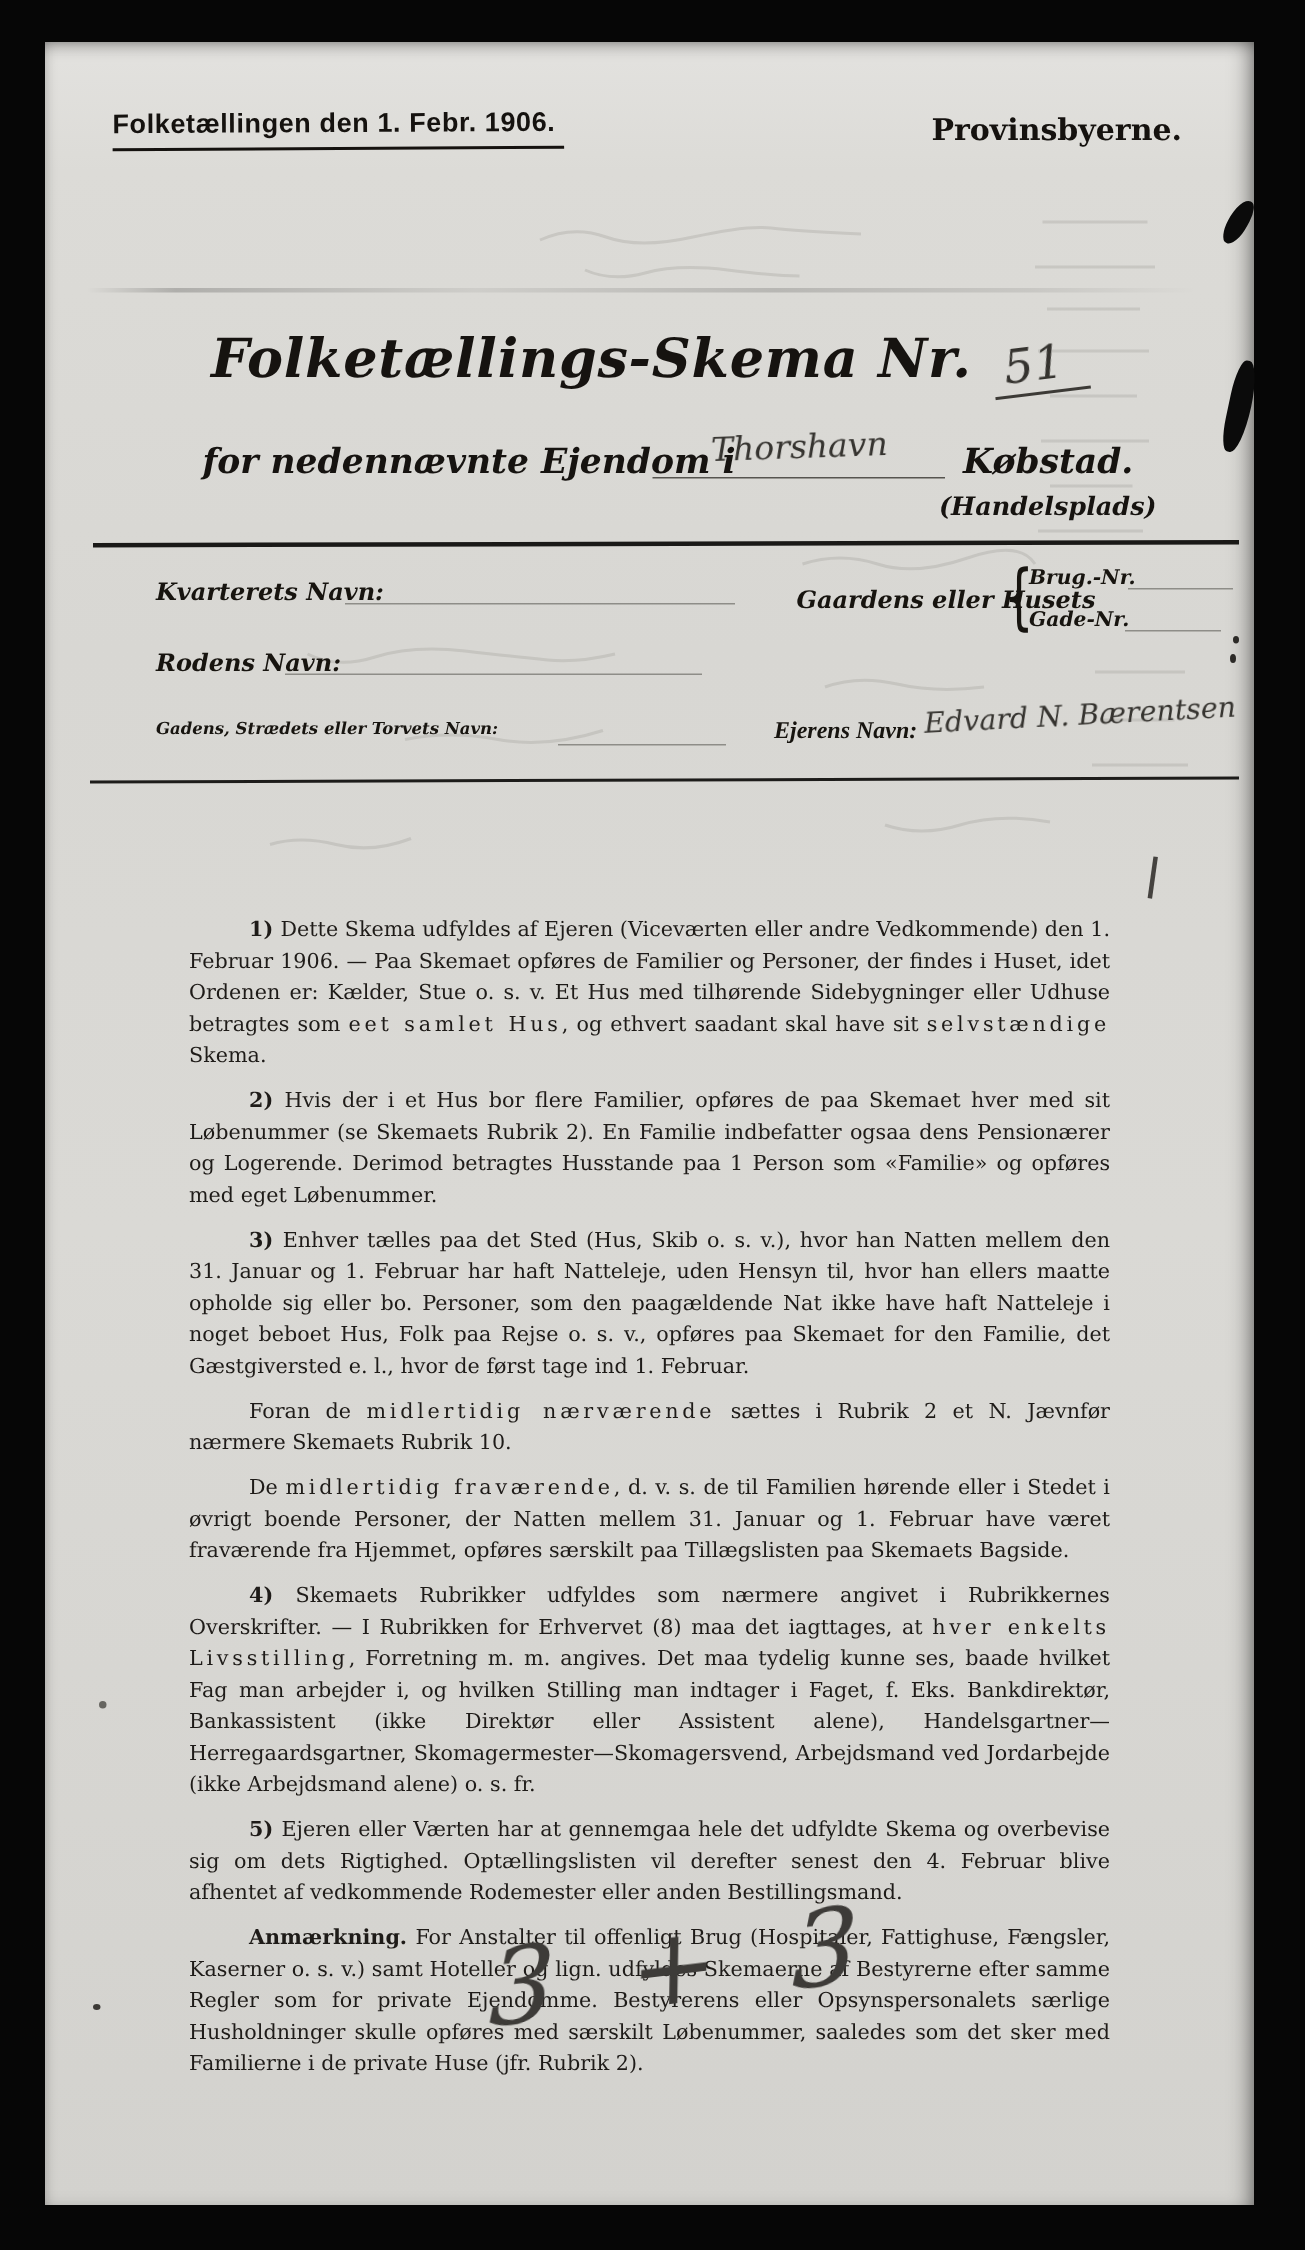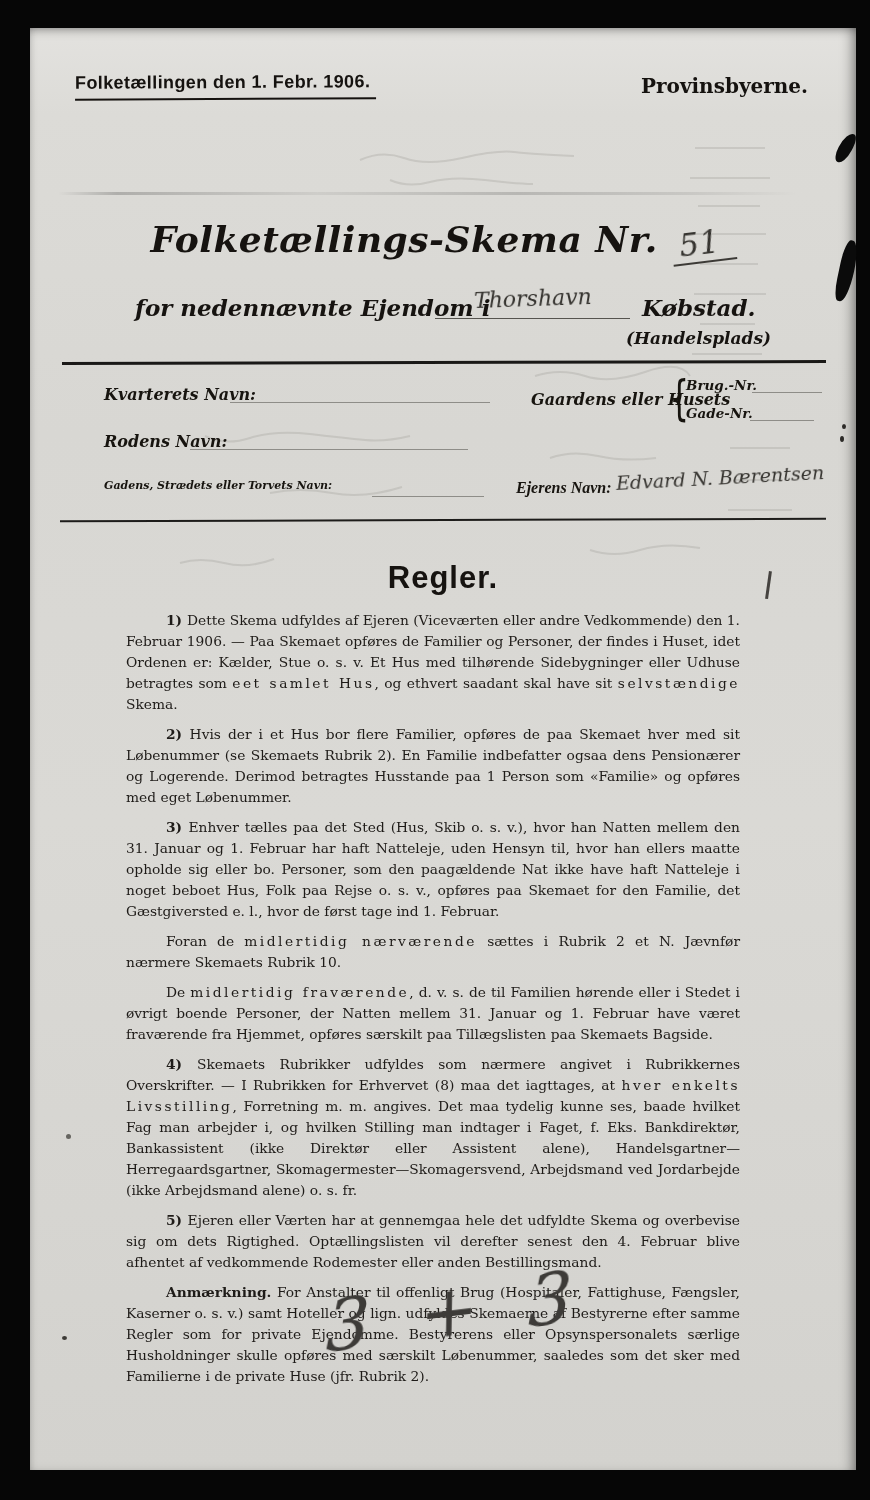--- a/index.html
+++ b/index.html
@@ -7,21 +7,20 @@
     width:870px;height:1500px;position:relative;overflow:hidden;
     background:#060606;
     font-family:"DejaVu Serif","Liberation Serif",serif;
   }
   .paper{
     position:absolute;left:30px;top:28px;width:806px;height:1442px;
     background:linear-gradient(180deg,#e3e2df 0%,#dcdbd7 6%,#d8d7d3 28%,#dad9d5 55%,#d6d5d1 82%,#d3d2ce 100%);
     box-shadow:inset -10px 0 14px -8px rgba(0,0,0,.5),
                inset 0 8px 12px -8px rgba(0,0,0,.45),
                inset 6px 0 10px -8px rgba(0,0,0,.3);
-    padding-left:20px;
   }
   .abs{position:absolute;}
   
   .hdr-left{
     left:45px;top:44px;
     font:700 18px "Liberation Sans",sans-serif;
     letter-spacing:.4px;color:#15120f;
     border-bottom:2.5px solid #15120f;padding:0 6px 5px 0;
     transform:rotate(-.3deg);
   }
@@ -163,21 +162,20 @@
   <div class="abs fline line-rode"></div>
 
   <div class="abs flabel f-gadenavn">Gadens, Strædets eller Torvets Navn:</div>
   <div class="abs fline line-gadenavn"></div>
 
   <div class="abs flabel f-ejer">Ejerens Navn:</div>
   <div class="abs hw hw-owner">Edvard N. Bærentsen</div>
 
   <div class="abs rule-line-2"></div>
 
-  <div class="abs regler-heading">Regler.</div>
   <div class="abs rules">
       <div class="rule-para"><span class="seg-bold">1) </span><span>Dette Skema udfyldes af Ejeren (Viceværten eller andre Vedkommende) den 1. Februar 1906. — Paa Skemaet opføres de Familier og Personer, der findes i Huset, idet Ordenen er: Kælder, Stue o. s. v. Et Hus med tilhørende Sidebygninger eller Udhuse betragtes som </span><span class="seg-spaced">eet samlet Hus</span><span>, og ethvert saadant skal have sit </span><span class="seg-spaced">selvstændige</span><span> Skema.</span></div>
       <div class="rule-para"><span class="seg-bold">2) </span><span>Hvis der i et Hus bor flere Familier, opføres de paa Skemaet hver med sit Løbenummer (se Skemaets Rubrik 2). En Familie indbefatter ogsaa dens Pensionærer og Logerende. Derimod betragtes Husstande paa 1 Person som «Familie» og opføres med eget Løbenummer.</span></div>
       <div class="rule-para"><span class="seg-bold">3) </span><span>Enhver tælles paa det Sted (Hus, Skib o. s. v.), hvor han Natten mellem den 31. Januar og 1. Februar har haft Natteleje, uden Hensyn til, hvor han ellers maatte opholde sig eller bo. Personer, som den paagældende Nat ikke have haft Natteleje i noget beboet Hus, Folk paa Rejse o. s. v., opføres paa Skemaet for den Familie, det Gæstgiversted e. l., hvor de først tage ind 1. Februar.</span></div>
       <div class="rule-para"><span>Foran de </span><span class="seg-spaced">midlertidig nærværende</span><span> sættes i Rubrik 2 et N. Jævnfør nærmere Skemaets Rubrik 10.</span></div>
       <div class="rule-para"><span>De </span><span class="seg-spaced">midlertidig fraværende</span><span>, d. v. s. de til Familien hørende eller i Stedet i øvrigt boende Personer, der Natten mellem 31. Januar og 1. Februar have været fraværende fra Hjemmet, opføres særskilt paa Tillægslisten paa Skemaets Bagside.</span></div>
       <div class="rule-para"><span class="seg-bold">4) </span><span>Skemaets Rubrikker udfyldes som nærmere angivet i Rubrikkernes Overskrifter. — I Rubrikken for Erhvervet (8) maa det iagttages, at </span><span class="seg-spaced">hver enkelts Livsstilling</span><span>, Forretning m. m. angives. Det maa tydelig kunne ses, baade hvilket Fag man arbejder i, og hvilken Stilling man indtager i Faget, f. Eks. Bankdirektør, Bankassistent (ikke Direktør eller Assistent alene), Handelsgartner—Herregaardsgartner, Skomagermester—Skomagersvend, Arbejdsmand ved Jordarbejde (ikke Arbejdsmand alene) o. s. fr.</span></div>
       <div class="rule-para"><span class="seg-bold">5) </span><span>Ejeren eller Værten har at gennemgaa hele det udfyldte Skema og overbevise sig om dets Rigtighed. Optællingslisten vil derefter senest den 4. Februar blive afhentet af vedkommende Rodemester eller anden Bestillingsmand.</span></div>
       <div class="rule-para"><span class="seg-bold">Anmærkning.</span><span> For Anstalter til offenligt Brug (Hospitaler, Fattighuse, Fængsler, Kaserner o. s. v.) samt Hoteller og lign. udfyldes Skemaerne af Bestyrerne efter samme Regler som for private Ejendomme. Bestyrerens eller Opsynspersonalets særlige Husholdninger skulle opføres med særskilt Løbenummer, saaledes som det sker med Familierne i de private Huse (jfr. Rubrik 2).</span></div>
     </div>

